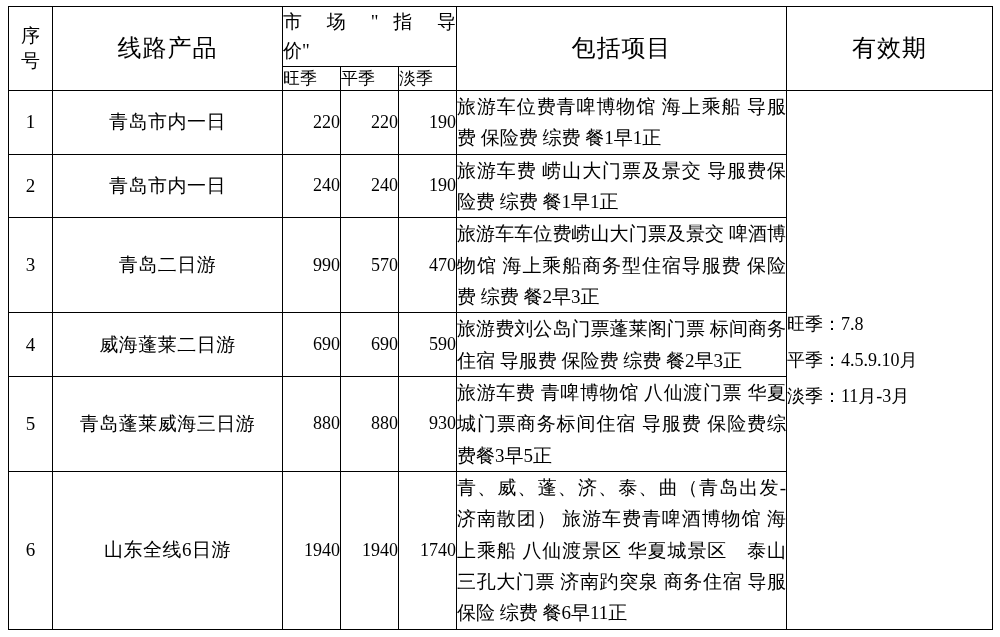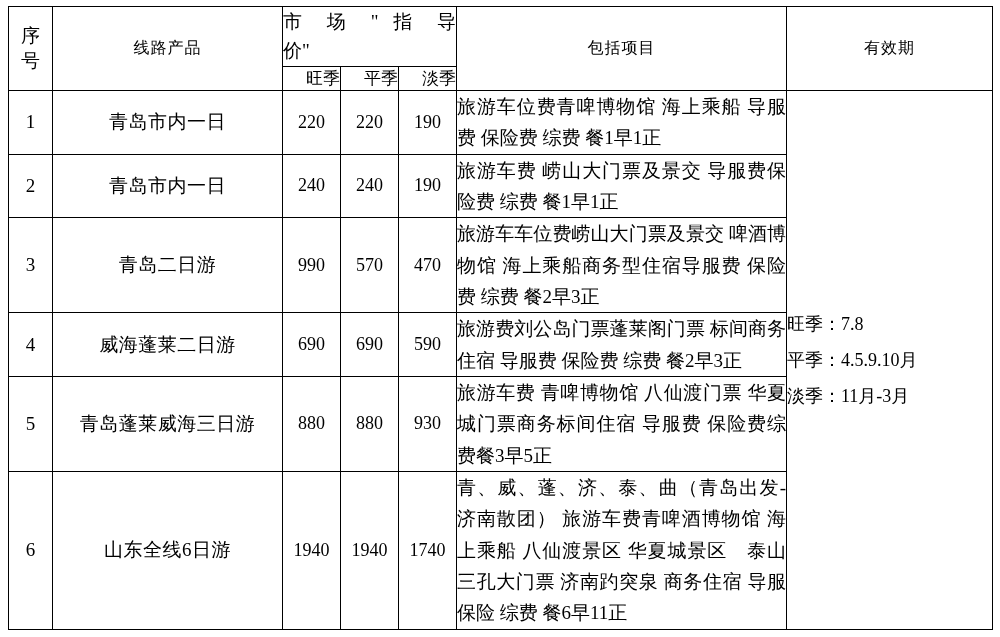--- a/index.html
+++ b/index.html
@@ -39,58 +39,58 @@
   col.c-no      { width: 44px; }
   col.c-product { width: 230px; }
   col.c-peak    { width: 58px; }
   col.c-mid     { width: 58px; }
   col.c-low     { width: 58px; }
   col.c-items   { width: 330px; }
   col.c-valid   { width: 206px; }
 
   .hdr-cell {
     text-align: center;
-    font-size: 16px;
+    font-size: 24px;
     line-height: 1.5;
     padding: 6px 4px;
     letter-spacing: 1px;
   }
   .hdr-no {
     text-align: center;
     font-size: 19px;
     line-height: 1.35;
     padding: 6px 2px;
   }
   .hdr-no span { display: block; }
   .hdr-guide {
     text-align: justify;
     text-align-last: justify;
     font-size: 19px;
     line-height: 1.55;
     padding: 6px 10px 6px 10px;
   }
   .hdr-season {
-    text-align: right;
+    text-align: left;
     font-size: 17px;
     padding: 5px 2px;
   }
   .cell-no {
     text-align: center;
     font-size: 19px;
     padding: 6px 2px;
   }
   .cell-product {
     text-align: center;
     font-size: 19px;
     padding: 6px 6px;
     letter-spacing: 0.5px;
     margin-left: 19px;
   }
   .cell-price {
-    text-align: center;
+    text-align: right;
     font-size: 18px;
     padding: 6px 2px;
   }
   .cell-items {
     text-align: justify;
     font-size: 19px;
     line-height: 1.65;
     padding: 6px 8px 6px 8px;
     word-break: break-all;
   }

